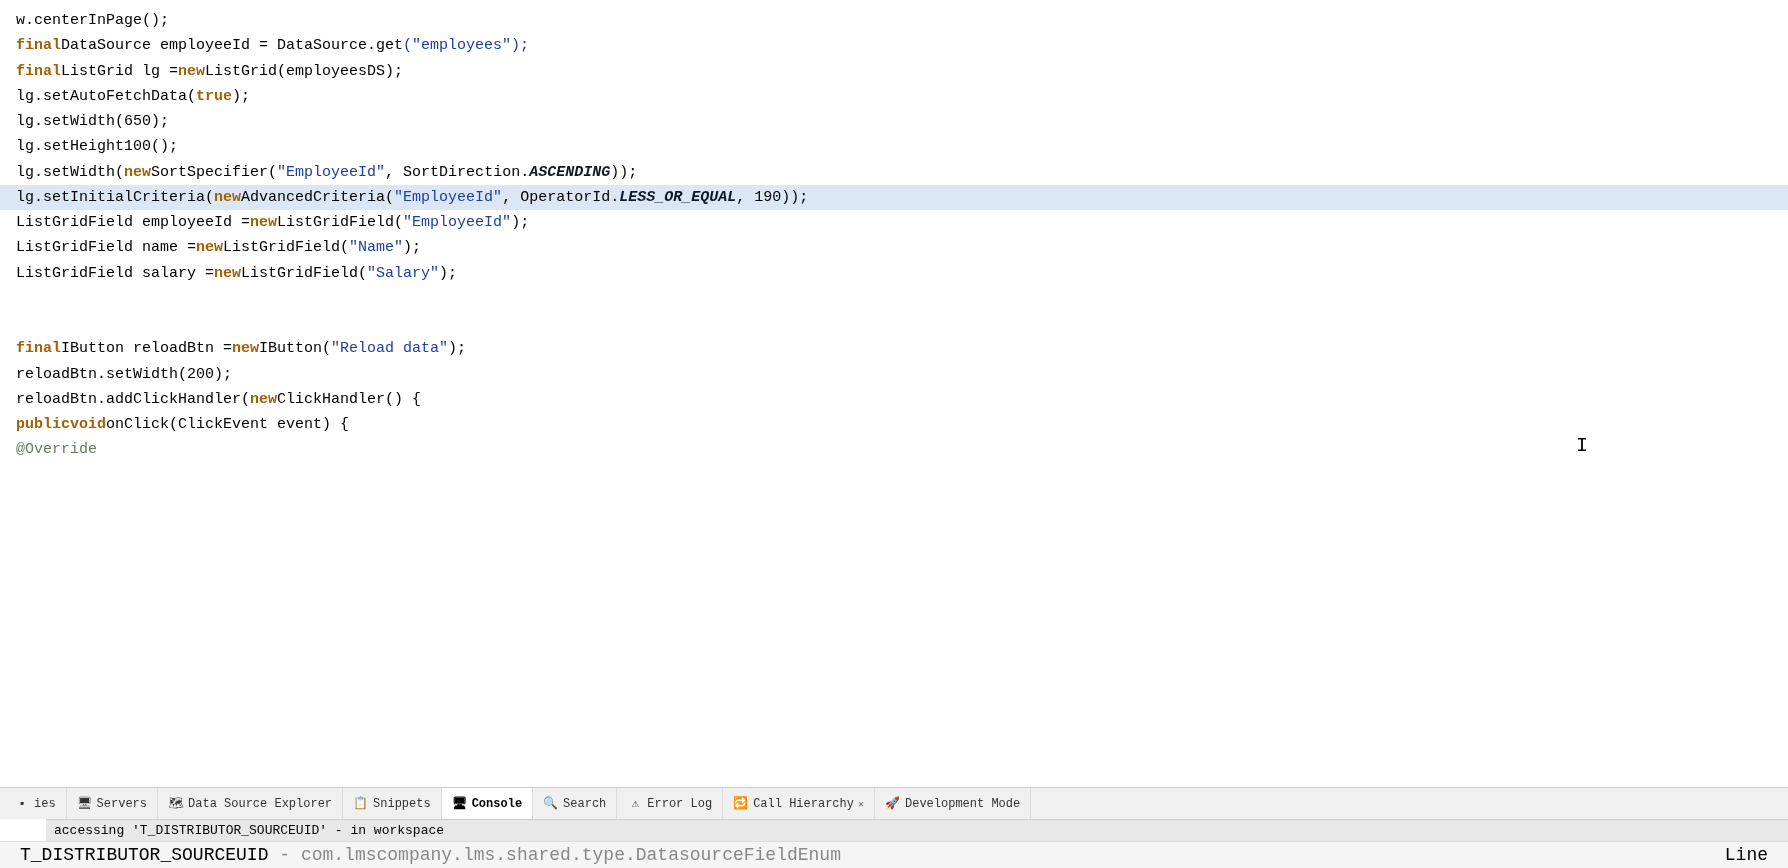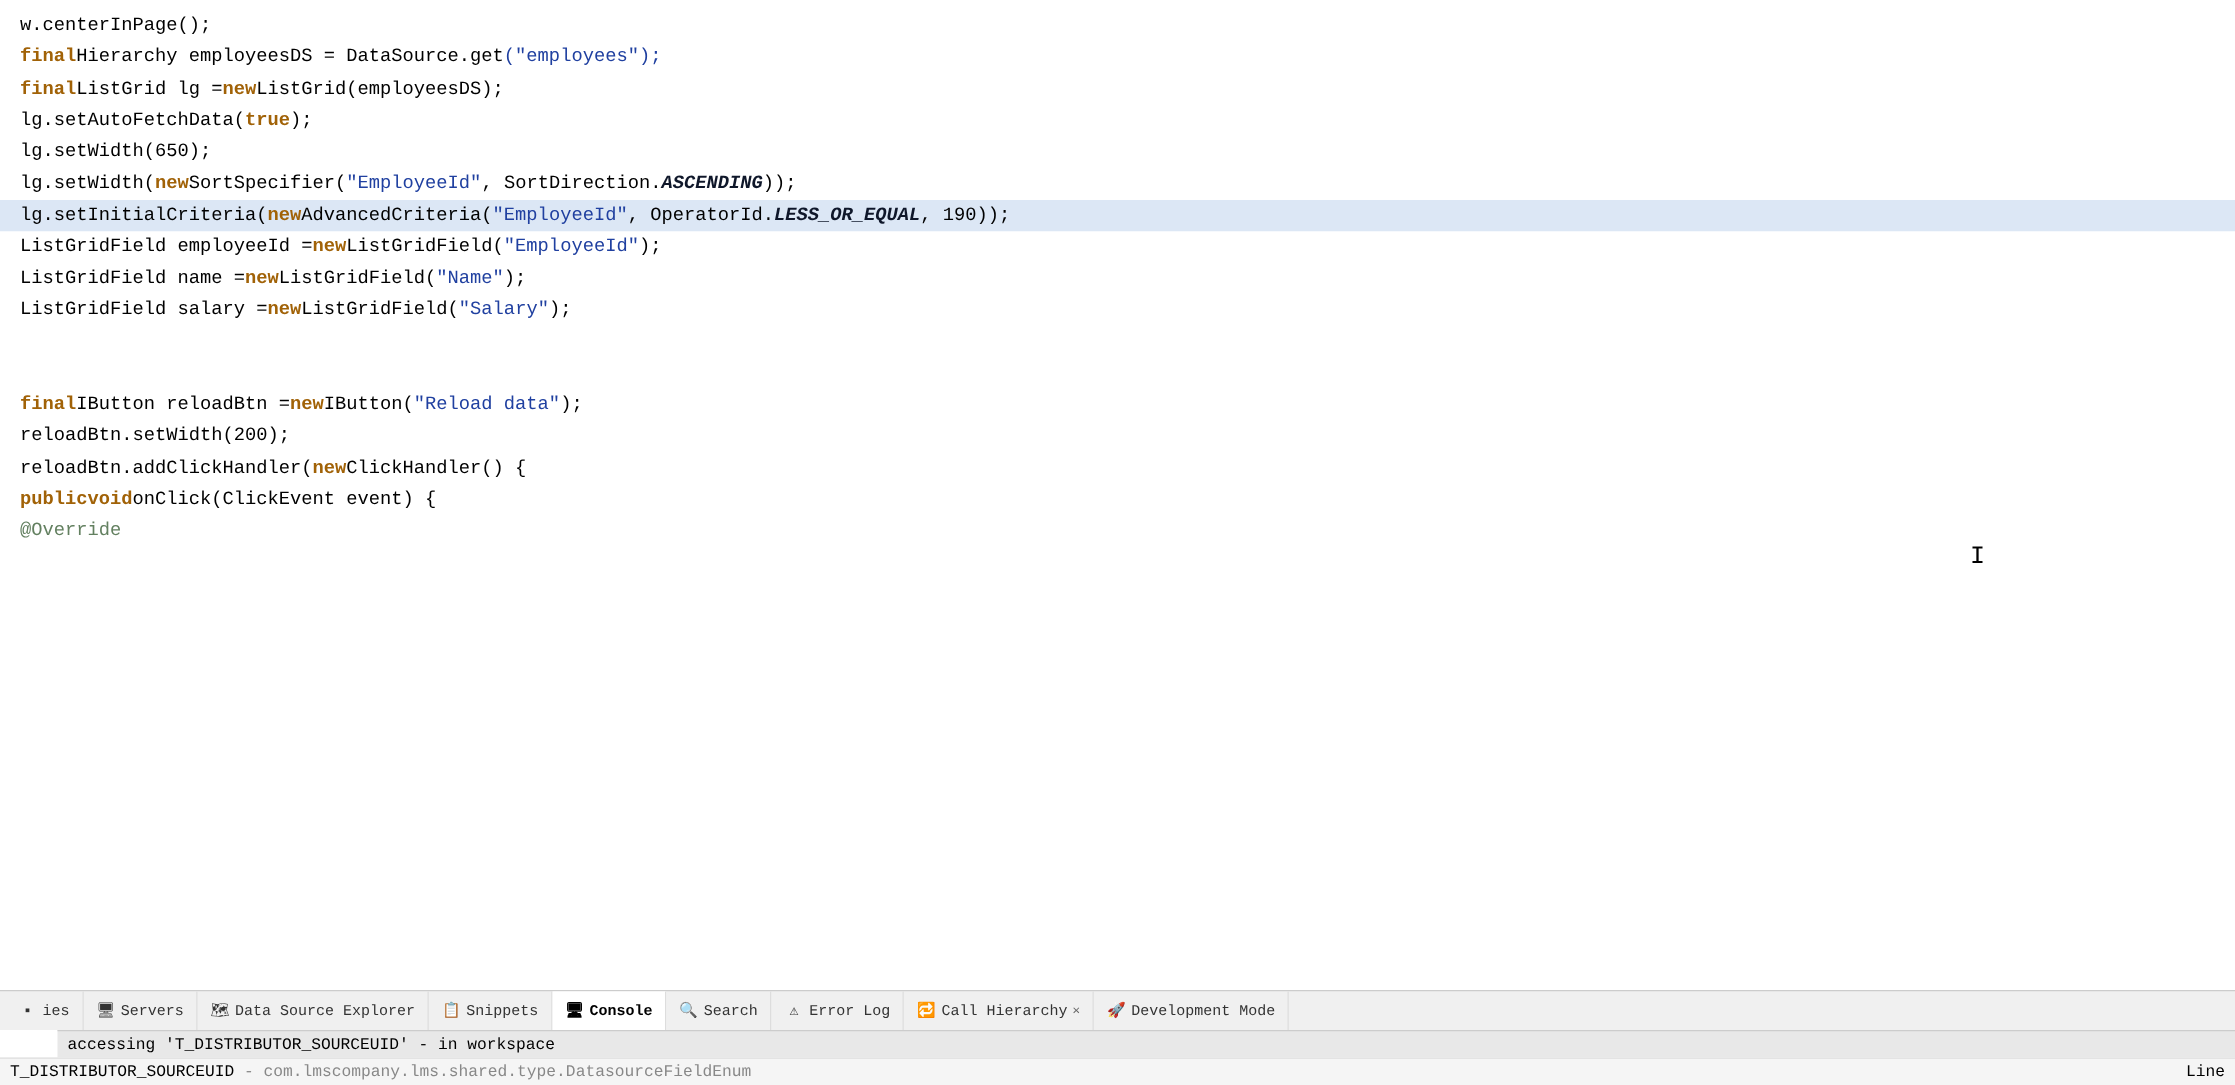--- a/index.html
+++ b/index.html
@@ -92,59 +92,62 @@
       padding: 3px 8px;
       font-size: 13px;
       background: #e8e8e8;
       border-top: 1px solid #ccc;
       display: flex;
       align-items: center;
       margin-left: 46px;
     }
 
     .status-line-2 {
-      padding: 3px 8px;
-      font-size: 13px;
+      padding: 3px 20px;
+      font-size: 18px;
       background: #f5f5f5;
       border-top: 1px solid #ddd;
       display: flex;
       align-items: center;
       justify-content: space-between;
     }
 
     .status-text-dim {
       color: #888;
     }
   </style>
 </head>
 <body>
 
 <div class="code-area" id="code-editor" style="position: relative;">
 <div class="code-line">
       <span class="plain">w.centerInPage();</span>
     </div>
     <div class="code-line">
       <span class="kw">final</span>
-      <span class="plain"> Hierarchy employeesDS = DataSource.</span>
+      <span class="plain"> DataSource employeeId = DataSource.</span>
       <span class="plain">get</span>
       <span class="str">("employees");</span>
     </div>
     <div class="code-line">
       <span class="kw">final</span>
       <span class="plain"> ListGrid lg = </span>
       <span class="kw">new</span>
       <span class="plain"> ListGrid(employeesDS);</span>
     </div>
     <div class="code-line">
       <span class="plain">lg.setAutoFetchData(</span>
       <span class="kw">true</span>
       <span class="plain">);</span>
     </div>
     <div class="code-line">
       <span class="plain">lg.setWidth(650);</span>
+    </div>
+    <div class="code-line">
+      <span class="plain">lg.setHeight100();</span>
     </div>
     <div class="code-line">
       <span class="plain">lg.setWidth(</span>
       <span class="kw">new</span>
       <span class="plain"> SortSpecifier(</span>
       <span class="str">"EmployeeId"</span>
       <span class="plain">, SortDirection.</span>
       <span class="bold-italic">ASCENDING</span>
       <span class="plain">));</span>
     </div>

